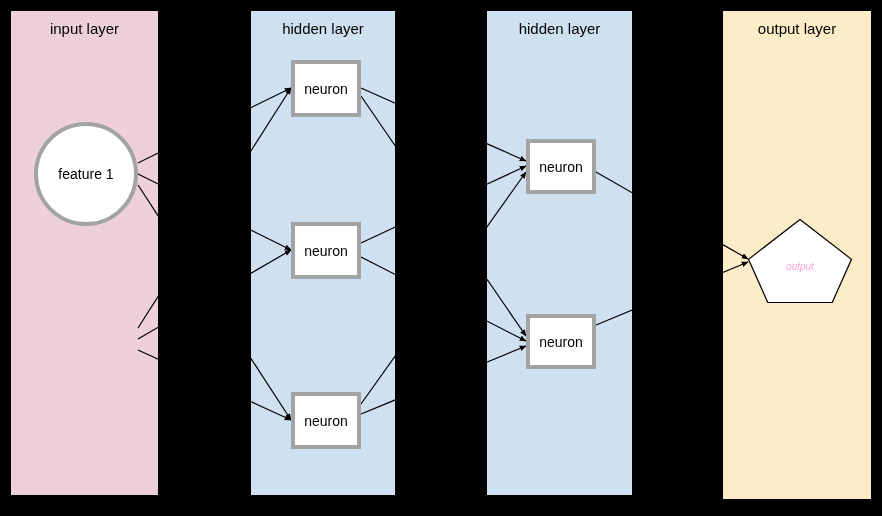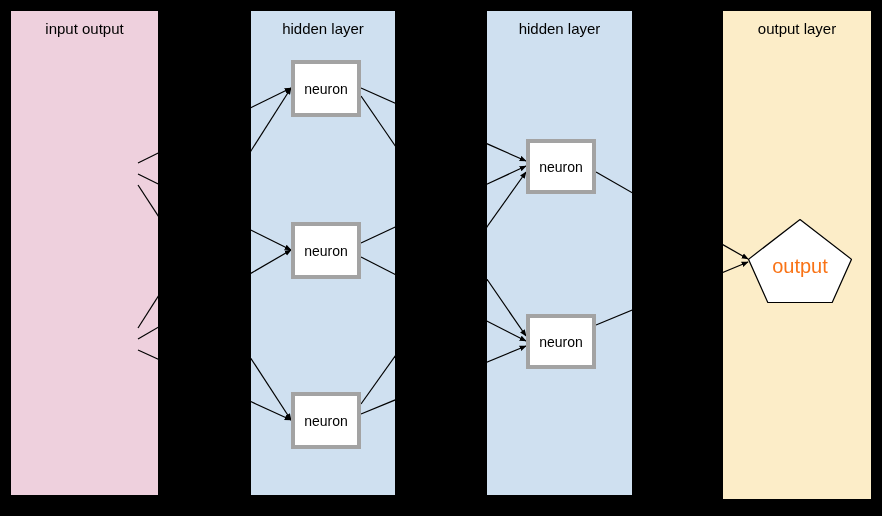--- a/index.html
+++ b/index.html
@@ -55,22 +55,23 @@
     background: transparent;
   }
   .pentagon-shape {
     position: absolute;
     left: 0; top: 0;
     width: 100%; height: 100%;
   }
   .pentagon-label {
     position: relative;
     z-index: 2;
-    font-size: 20px;
-    color: #f97316;
+    font-size: 10px;
+    color: #f9a8d4;
+    font-style: italic;
   }
 </style>
 </head>
 <body>
 
 <div id="canvas">
 
   <div class="layer-col" id="col-input" style="left: 11px; top: 11px; width: 147px; height: 484px; background: rgb(238, 208, 221);">
     <svg class="edge-svg" id="svg-input">
         <defs>
@@ -78,21 +79,21 @@
             <path d="M 0 1 L 10 5 L 0 9 z" fill="#000000"></path>
           </marker>
         </defs>
         <line x1="127" y1="152" x2="280" y2="77" stroke="#000000" stroke-width="1.2"></line>
         <line x1="127" y1="163" x2="280" y2="239" stroke="#000000" stroke-width="1.2"></line>
         <line x1="127" y1="174" x2="280" y2="409" stroke="#000000" stroke-width="1.2"></line>
         <line x1="127" y1="317" x2="280" y2="77" stroke="#000000" stroke-width="1.2"></line>
         <line x1="127" y1="328" x2="280" y2="239" stroke="#000000" stroke-width="1.2"></line>
         <line x1="127" y1="339" x2="280" y2="409" stroke="#000000" stroke-width="1.2"></line>
       </svg>
-    <div class="layer-title" style="top: 9px;">input output</div>
+    <div class="layer-title" style="top: 9px;">input layer</div>
   </div>
 
   <div class="layer-col" id="col-hidden1" style="left: 251px; top: 11px; width: 144px; height: 484px; background: rgb(207, 224, 240);">
     <svg class="edge-svg" id="svg-hidden1">
         <defs>
           <marker id="arrow-hidden-1" viewBox="0 0 10 10" refX="9" refY="5" markerWidth="7" markerHeight="7" orient="auto-start-reverse" markerUnits="userSpaceOnUse">
             <path d="M 0 1 L 10 5 L 0 9 z" fill="#000000"></path>
           </marker>
         </defs>
         <line x1="-113" y1="152" x2="40" y2="77" stroke="#000000" stroke-width="1.2" marker-end="url(#arrow-hidden-1)"></line>
@@ -137,20 +138,23 @@
             <path d="M 0 1 L 10 5 L 0 9 z" fill="#000000"></path>
           </marker>
         </defs>
         <line x1="-127" y1="161" x2="25" y2="248" stroke="#000000" stroke-width="1.2" marker-end="url(#arrow-output)"></line>
         <line x1="-127" y1="314" x2="25" y2="251" stroke="#000000" stroke-width="1.2" marker-end="url(#arrow-output)"></line>
       </svg>
     <div class="layer-title" style="top: 9px;">output layer</div>
   </div>
 
   <div id="node-overlay" style="position:absolute;left:0;top:0;width:882px;height:516px;pointer-events:none;">
+      <div class="node circle" style="pointer-events: auto; left: 34px; top: 122px; width: 104px; height: 104px;">
+        <span>feature 1</span>
+      </div>
       <div class="node" style="pointer-events: auto; left: 291px; top: 60px; width: 70px; height: 57px;">
         <span>neuron</span>
       </div>
       <div class="node" style="pointer-events: auto; left: 291px; top: 222px; width: 70px; height: 57px;">
         <span>neuron</span>
       </div>
       <div class="node" style="pointer-events: auto; left: 291px; top: 392px; width: 70px; height: 57px;">
         <span>neuron</span>
       </div>
       <div class="node" style="pointer-events: auto; left: 526px; top: 139px; width: 70px; height: 55px;">

